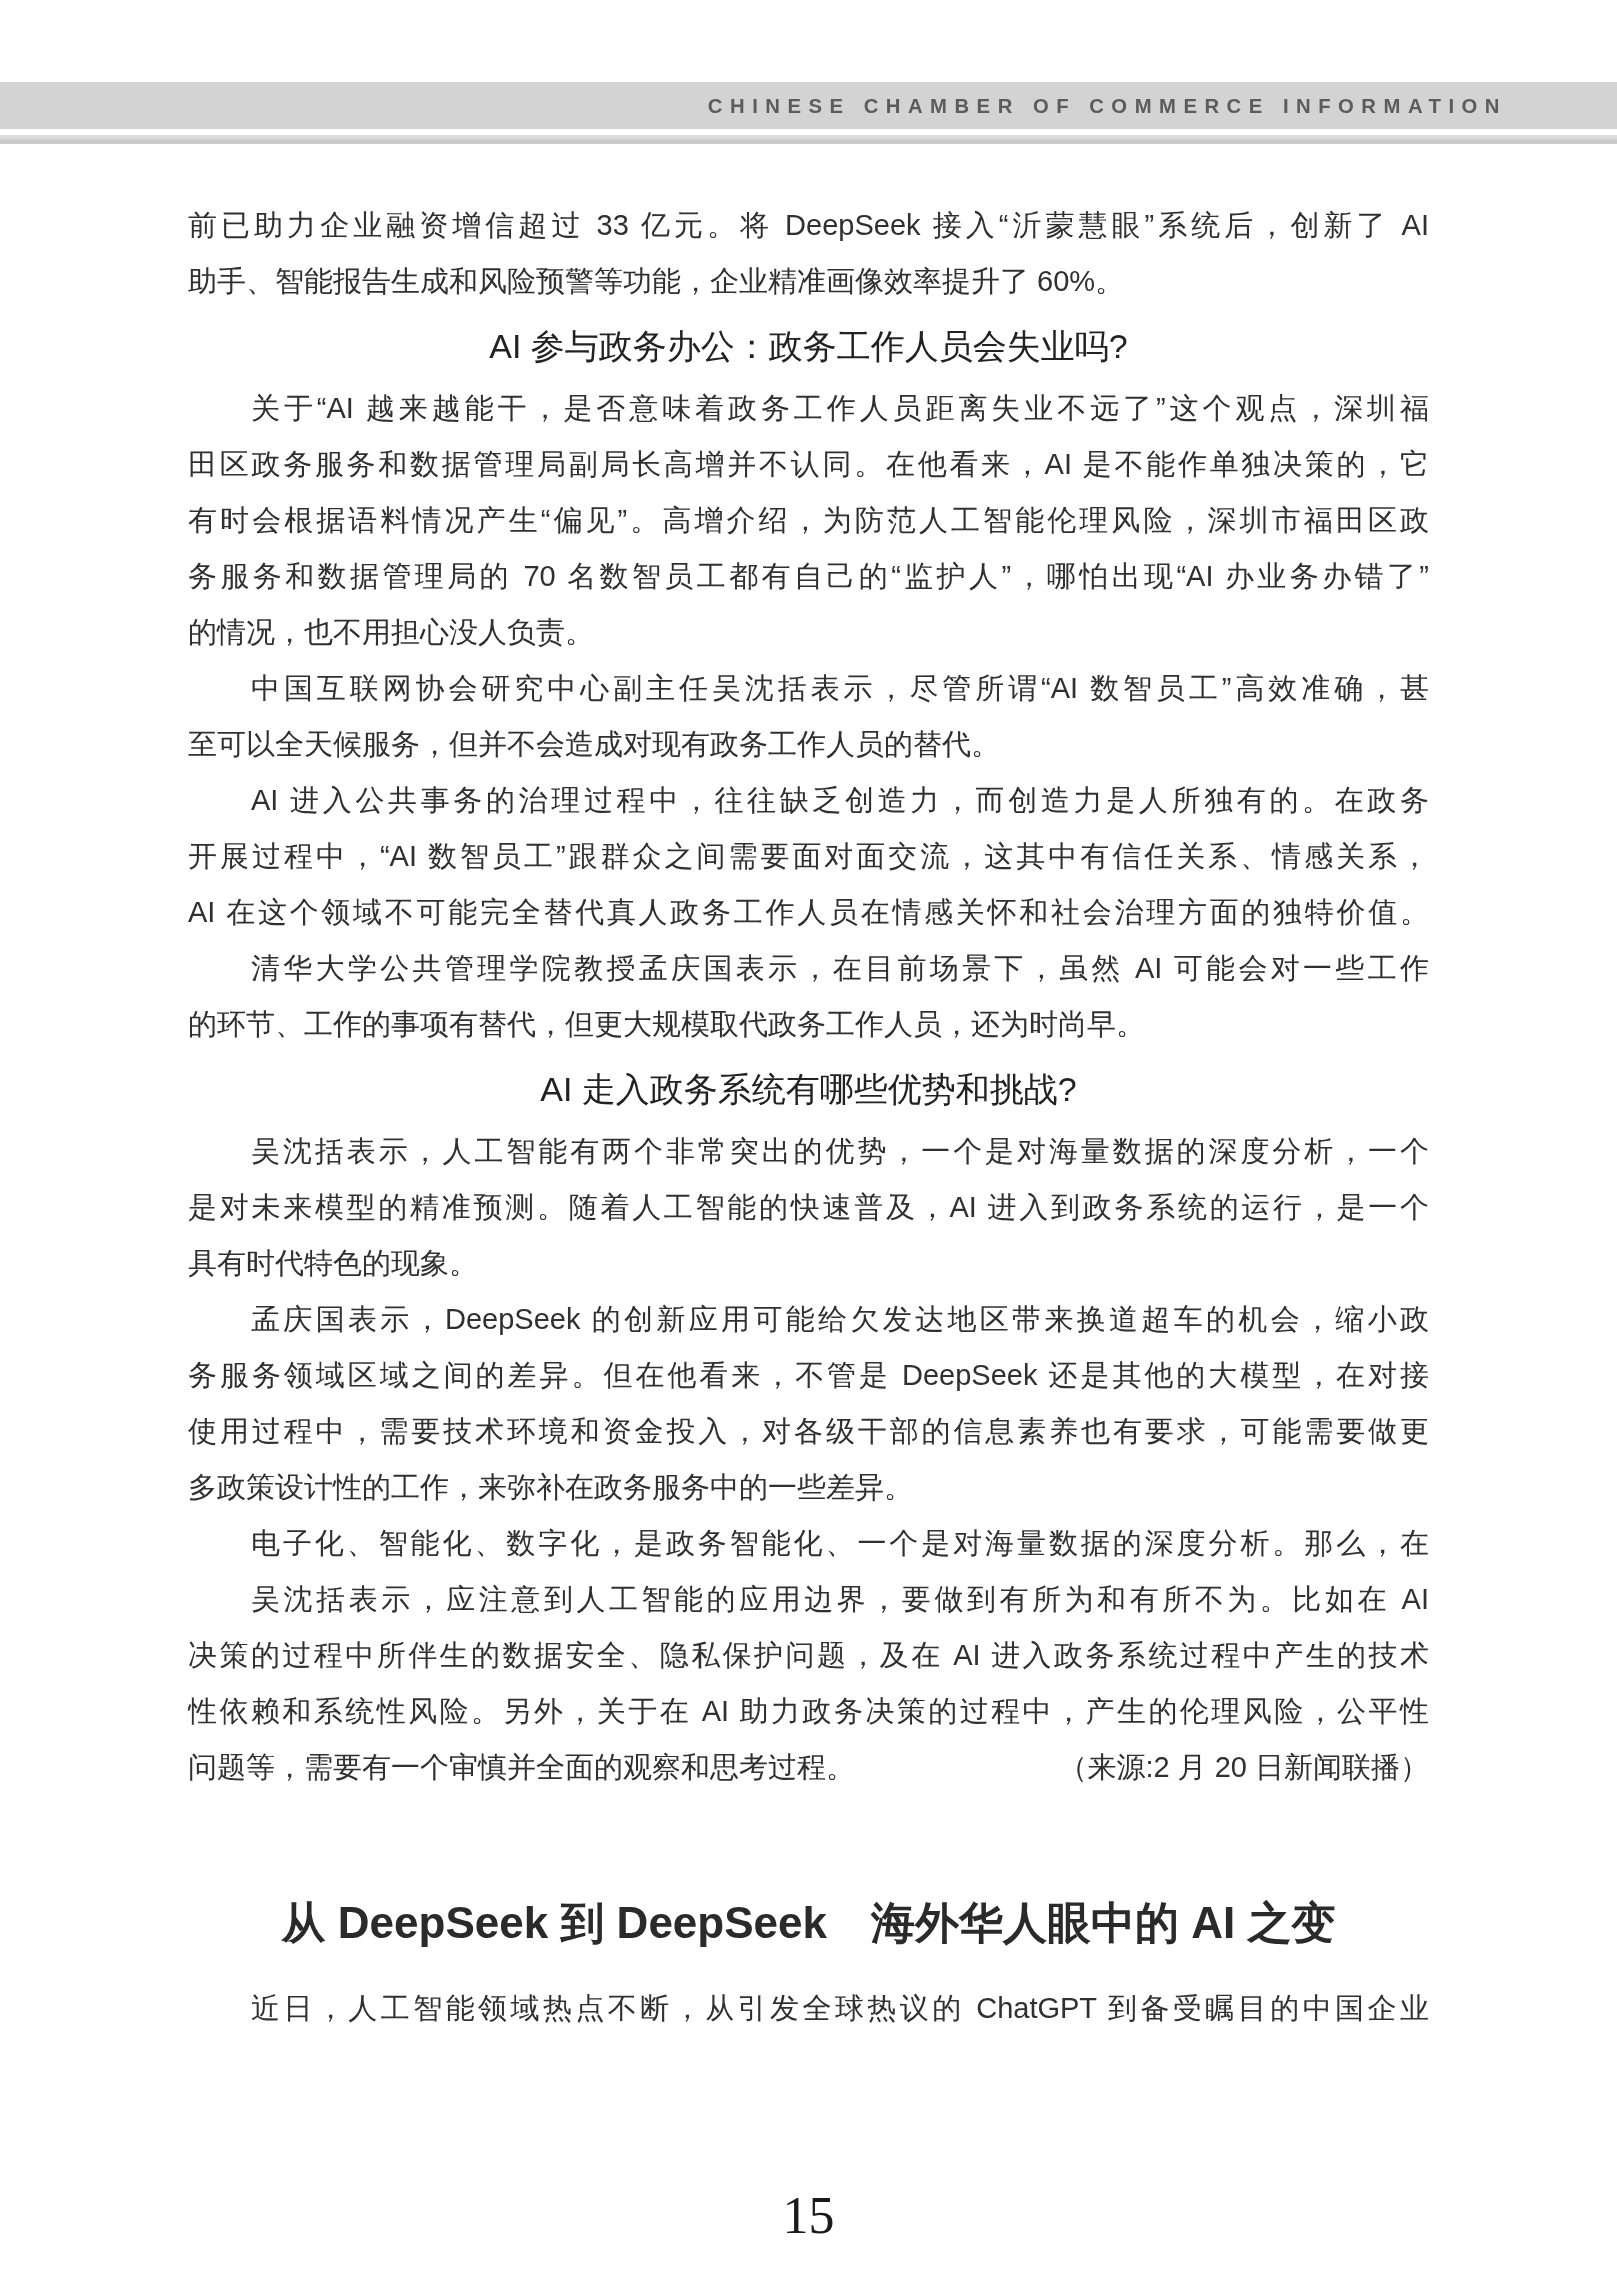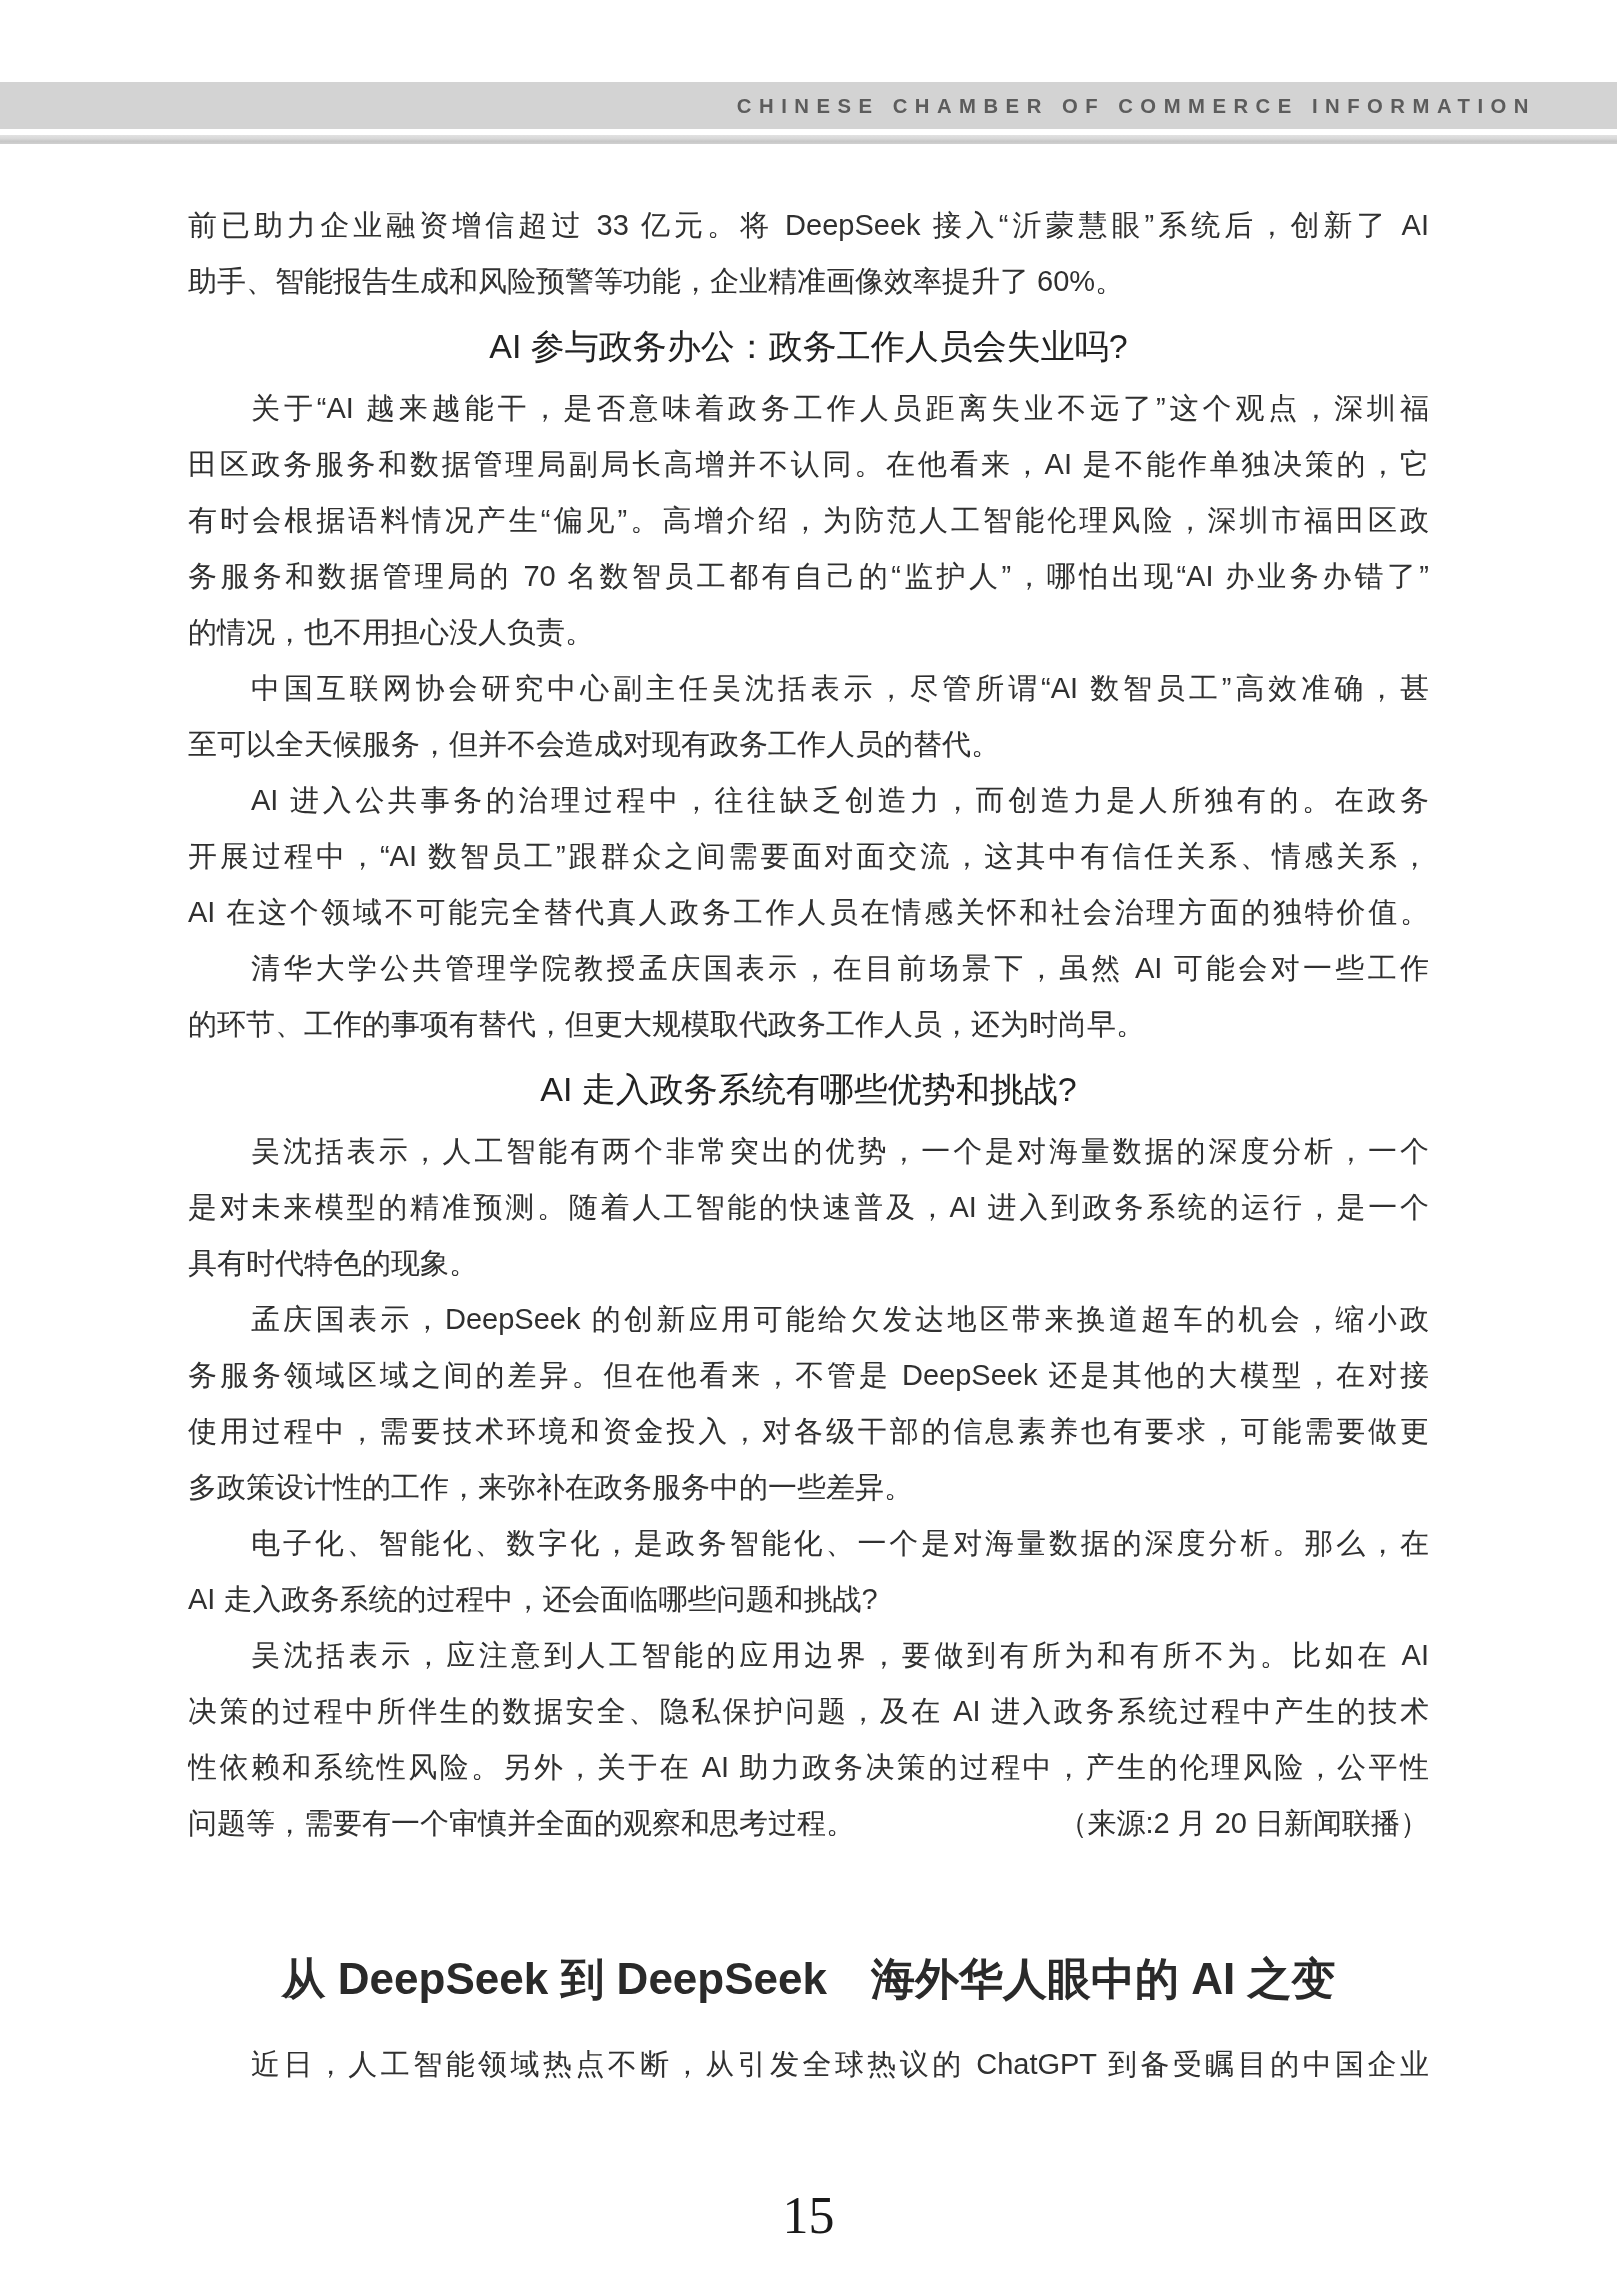--- a/index.html
+++ b/index.html
@@ -11,21 +11,21 @@
     overflow:hidden;
   }
   
   .header-band{
     position:absolute;left:0;top:82px;width:1617px;height:47px;
     background:#d3d3d3;
   }
   .header-band .band-text{
     display:block;
     height:47px;line-height:48px;
-    text-align:right;padding-right:81px;
+    text-align:right;padding-right:110px;
     font-size:20.3px;letter-spacing:7.5px;
     font-weight:600;color:#5c5c5c;
     white-space:nowrap;
   }
   .header-strip{
     position:absolute;left:0;top:135px;width:1617px;height:9px;
     background:linear-gradient(180deg,#e2e2e2 0%,#d8d8d8 40%,#c7c7c7 70%,#d0d0d0 100%);
   }
   
   .content{
@@ -105,21 +105,20 @@
         <div class="line">的环节、工作的事项有替代，但更大规模取代政务工作人员，还为时尚早。</div>
         <div class="line heading">AI 走入政务系统有哪些优势和挑战?</div>
         <div class="line full indent">吴沈括表示，人工智能有两个非常突出的优势，一个是对海量数据的深度分析，一个</div>
         <div class="line full">是对未来模型的精准预测。随着人工智能的快速普及，AI 进入到政务系统的运行，是一个</div>
         <div class="line">具有时代特色的现象。</div>
         <div class="line full indent">孟庆国表示，DeepSeek 的创新应用可能给欠发达地区带来换道超车的机会，缩小政</div>
         <div class="line full">务服务领域区域之间的差异。但在他看来，不管是 DeepSeek 还是其他的大模型，在对接</div>
         <div class="line full">使用过程中，需要技术环境和资金投入，对各级干部的信息素养也有要求，可能需要做更</div>
         <div class="line">多政策设计性的工作，来弥补在政务服务中的一些差异。</div>
         <div class="line full indent">电子化、智能化、数字化，是政务智能化、一个是对海量数据的深度分析。那么，在</div>
-        <div class="line">AI 走入政务系统的过程中，还会面临哪些问题和挑战?</div>
         <div class="line full indent">吴沈括表示，应注意到人工智能的应用边界，要做到有所为和有所不为。比如在 AI</div>
         <div class="line full">决策的过程中所伴生的数据安全、隐私保护问题，及在 AI 进入政务系统过程中产生的技术</div>
         <div class="line full">性依赖和系统性风险。另外，关于在 AI 助力政务决策的过程中，产生的伦理风险，公平性</div>
         <div class="line split">
           <span>问题等，需要有一个审慎并全面的观察和思考过程。</span>
           <span>（来源:2 月 20 日新闻联播）</span>
         </div>
       </div>
 
     <div class="article2-title">从 DeepSeek 到 DeepSeek　海外华人眼中的 AI 之变</div>

